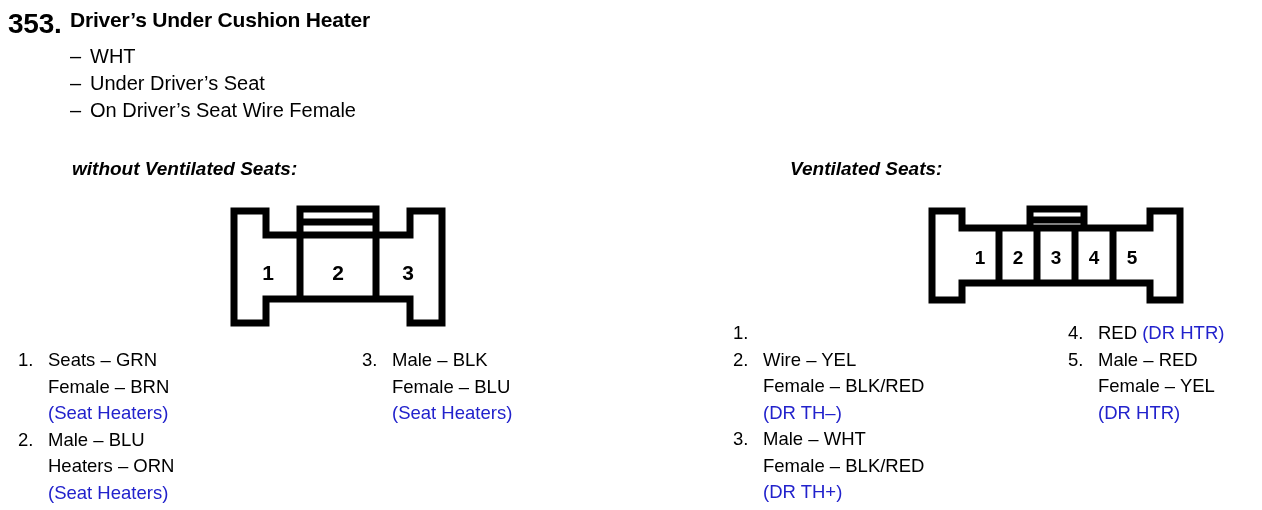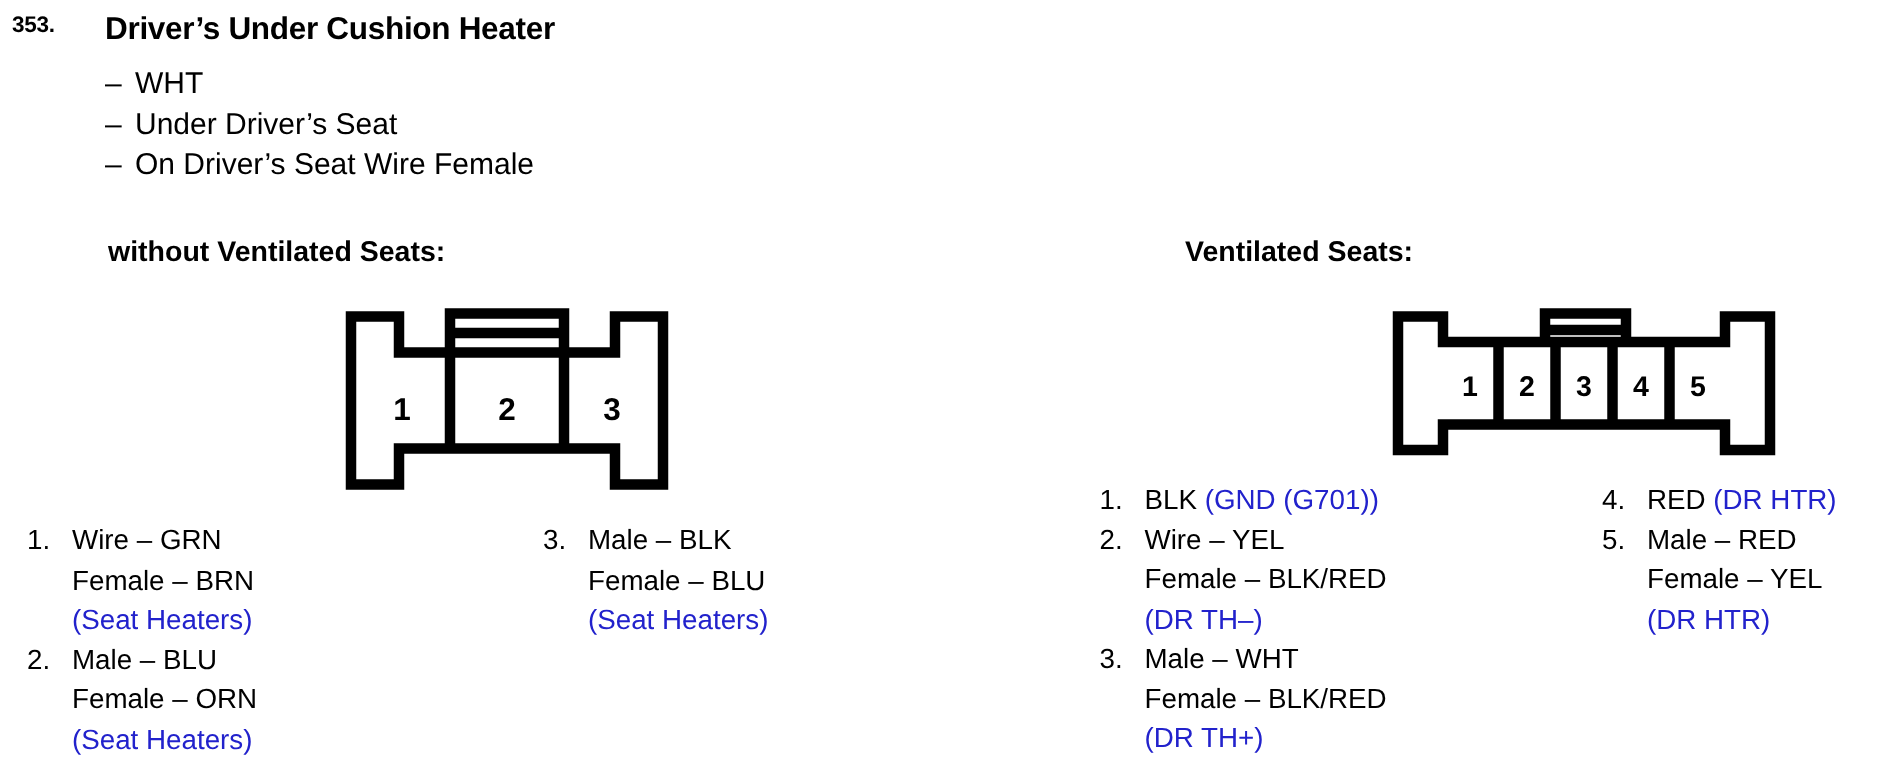--- a/index.html
+++ b/index.html
@@ -18,21 +18,21 @@
 
   
   .entry-header {
     position: absolute;
     left: 8px;
     top: 8px;
     display: flex;
     align-items: flex-start;
   }
   .entry-number {
-    font-size: 15px;
+    font-size: 28px;
     font-weight: bold;
     letter-spacing: -0.2px;
     width: 62px;
   }
   .entry-title {
     font-size: 21px;
     font-weight: bold;
     letter-spacing: -0.2px;
   }
 
@@ -50,20 +50,21 @@
     display: inline-block;
     width: 20px;
   }
 
   
   .section-heading {
     position: absolute;
     font-size: 19px;
     font-weight: bold;
     white-space: nowrap;
+    font-style: italic;
   }
   #heading-left  { left: 72px;  top: 158px; }
   #heading-right { left: 790px; top: 158px; }
 
   
   .connector {
     position: absolute;
   }
 
   
@@ -156,52 +157,49 @@
   <text x="96" y="61" font-family="Liberation Sans, sans-serif" font-size="19" font-weight="bold" text-anchor="middle" fill="#000000">2</text>
   <text x="134" y="61" font-family="Liberation Sans, sans-serif" font-size="19" font-weight="bold" text-anchor="middle" fill="#000000">3</text>
   <text x="172" y="61" font-family="Liberation Sans, sans-serif" font-size="19" font-weight="bold" text-anchor="middle" fill="#000000">4</text>
   <text x="210" y="61" font-family="Liberation Sans, sans-serif" font-size="19" font-weight="bold" text-anchor="middle" fill="#000000">5</text>
 </svg>
 
 <div class="pin-col" id="list-left-a">
   <div class="pin-item">
     <span class="pin-num">1.</span>
     <span class="pin-lines">
-      <span class="pin-line">Wire – GRN</span><br>
+      <span class="pin-line">Seats – GRN</span><br>
       <span class="pin-line">Female – BRN</span><br>
       <span class="pin-line note">(Seat Heaters)</span>
     </span>
   </div>
   <div class="pin-item">
     <span class="pin-num">2.</span>
     <span class="pin-lines">
       <span class="pin-line">Male – BLU</span><br>
-      <span class="pin-line">Female – ORN</span><br>
+      <span class="pin-line">Heaters – ORN</span><br>
       <span class="pin-line note">(Seat Heaters)</span>
     </span>
   </div>
 </div>
 
 <div class="pin-col" id="list-left-b">
   <div class="pin-item">
     <span class="pin-num">3.</span>
     <span class="pin-lines">
       <span class="pin-line">Male – BLK</span><br>
       <span class="pin-line">Female – BLU</span><br>
       <span class="pin-line note">(Seat Heaters)</span>
     </span>
   </div>
 </div>
 
 <div class="pin-col" id="list-right-a">
   <div class="pin-item">
     <span class="pin-num">1.</span>
-    <span class="pin-lines">
-      <span class="pin-line"><span>BLK</span> <span class="note">(GND (G701))</span></span>
-    </span>
   </div>
   <div class="pin-item">
     <span class="pin-num">2.</span>
     <span class="pin-lines">
       <span class="pin-line">Wire – YEL</span><br>
       <span class="pin-line">Female – BLK/RED</span><br>
       <span class="pin-line note">(DR TH–)</span>
     </span>
   </div>
   <div class="pin-item">

